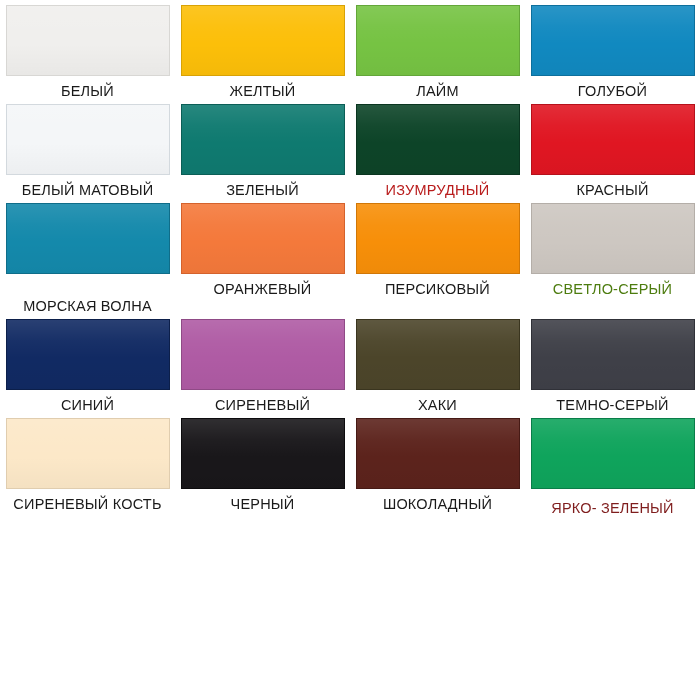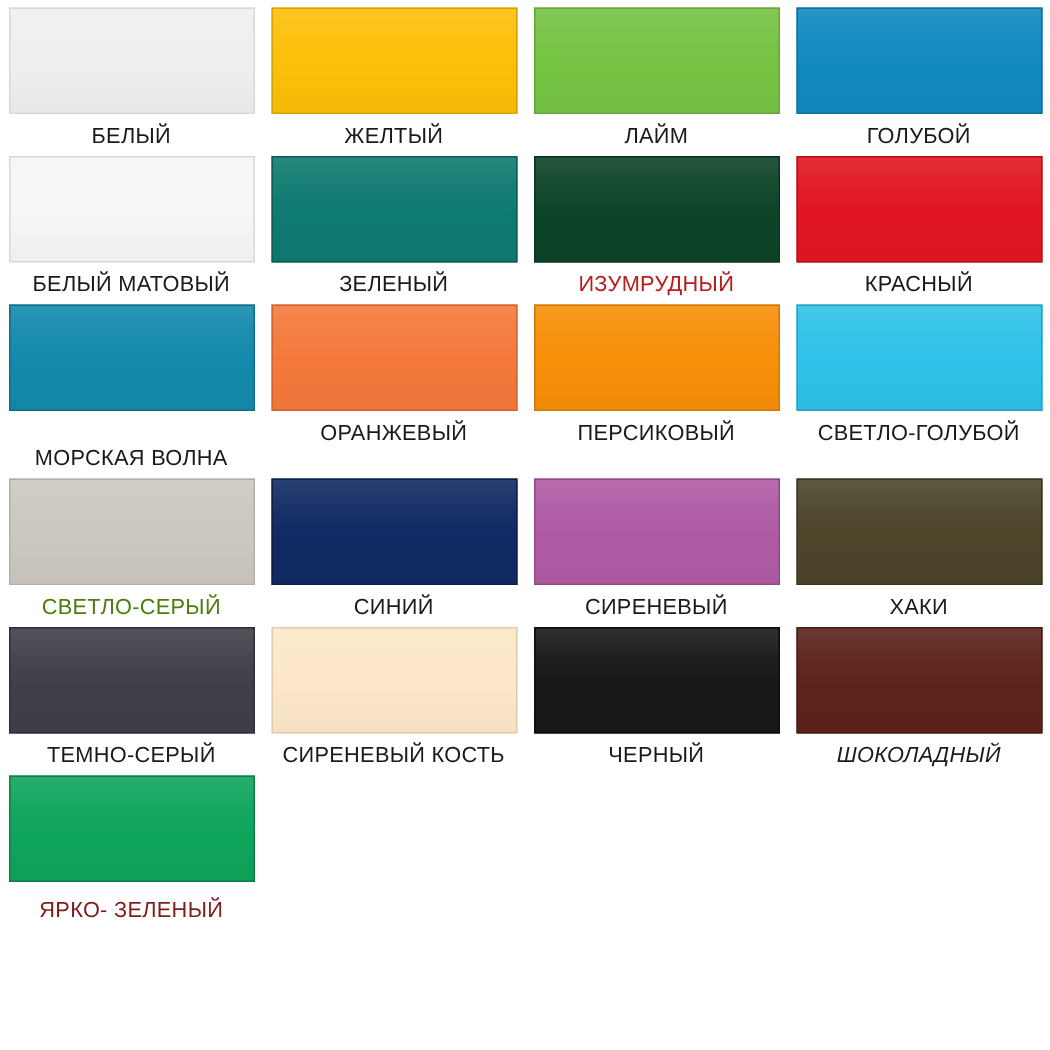--- a/index.html
+++ b/index.html
@@ -115,24 +115,20 @@
     </div>
     <div class="swatch-cell">
       <div class="swatch-chip" style="background: rgb(244, 121, 59); border-color: rgb(212, 98, 44);"></div>
       <div class="swatch-label" style="color: rgb(26, 26, 26);">ОРАНЖЕВЫЙ</div>
     </div>
     <div class="swatch-cell">
       <div class="swatch-chip" style="background: rgb(247, 143, 9); border-color: rgb(208, 119, 7);"></div>
       <div class="swatch-label" style="color: rgb(26, 26, 26);">ПЕРСИКОВЫЙ</div>
     </div>
     <div class="swatch-cell">
-      <div class="swatch-chip" style="background: rgb(47, 194, 232); border-color: rgb(37, 160, 193);"></div>
-      <div class="swatch-label" style="color: rgb(26, 26, 26);">СВЕТЛО-ГОЛУБОЙ</div>
-    </div>
-    <div class="swatch-cell">
       <div class="swatch-chip" style="background: rgb(205, 199, 193); border-color: rgb(180, 174, 168);"></div>
       <div class="swatch-label" style="color: #4d7c0f;">СВЕТЛО-СЕРЫЙ</div>
     </div>
     <div class="swatch-cell">
       <div class="swatch-chip" style="background: rgb(17, 42, 99); border-color: rgb(12, 31, 74);"></div>
       <div class="swatch-label" style="color: rgb(26, 26, 26);">СИНИЙ</div>
     </div>
     <div class="swatch-cell">
       <div class="swatch-chip" style="background: rgb(175, 91, 164); border-color: rgb(143, 74, 134);"></div>
       <div class="swatch-label" style="color: rgb(26, 26, 26);">СИРЕНЕВЫЙ</div>
@@ -148,19 +144,19 @@
     <div class="swatch-cell">
       <div class="swatch-chip" style="background: rgb(252, 232, 200); border-color: rgb(224, 205, 175);"></div>
       <div class="swatch-label" style="color: rgb(26, 26, 26);">СИРЕНЕВЫЙ КОСТЬ</div>
     </div>
     <div class="swatch-cell">
       <div class="swatch-chip" style="background: rgb(25, 23, 26); border-color: rgb(13, 12, 14);"></div>
       <div class="swatch-label" style="color: rgb(26, 26, 26);">ЧЕРНЫЙ</div>
     </div>
     <div class="swatch-cell">
       <div class="swatch-chip" style="background: rgb(92, 35, 28); border-color: rgb(70, 26, 21);"></div>
-      <div class="swatch-label" style="color: rgb(26, 26, 26); font-style: italic;">ШОКОЛАДНЫЙ</div>
+      <div class="swatch-label" style="color: rgb(26, 26, 26);">ШОКОЛАДНЫЙ</div>
     </div>
     <div class="swatch-cell">
       <div class="swatch-chip" style="background: rgb(15, 164, 92); border-color: rgb(10, 125, 73);"></div>
       <div class="swatch-label" style="color: #7f1d1d; margin-top: 11px;">ЯРКО- ЗЕЛЕНЫЙ</div>
     </div>
   </div>
 
 </body></html>

